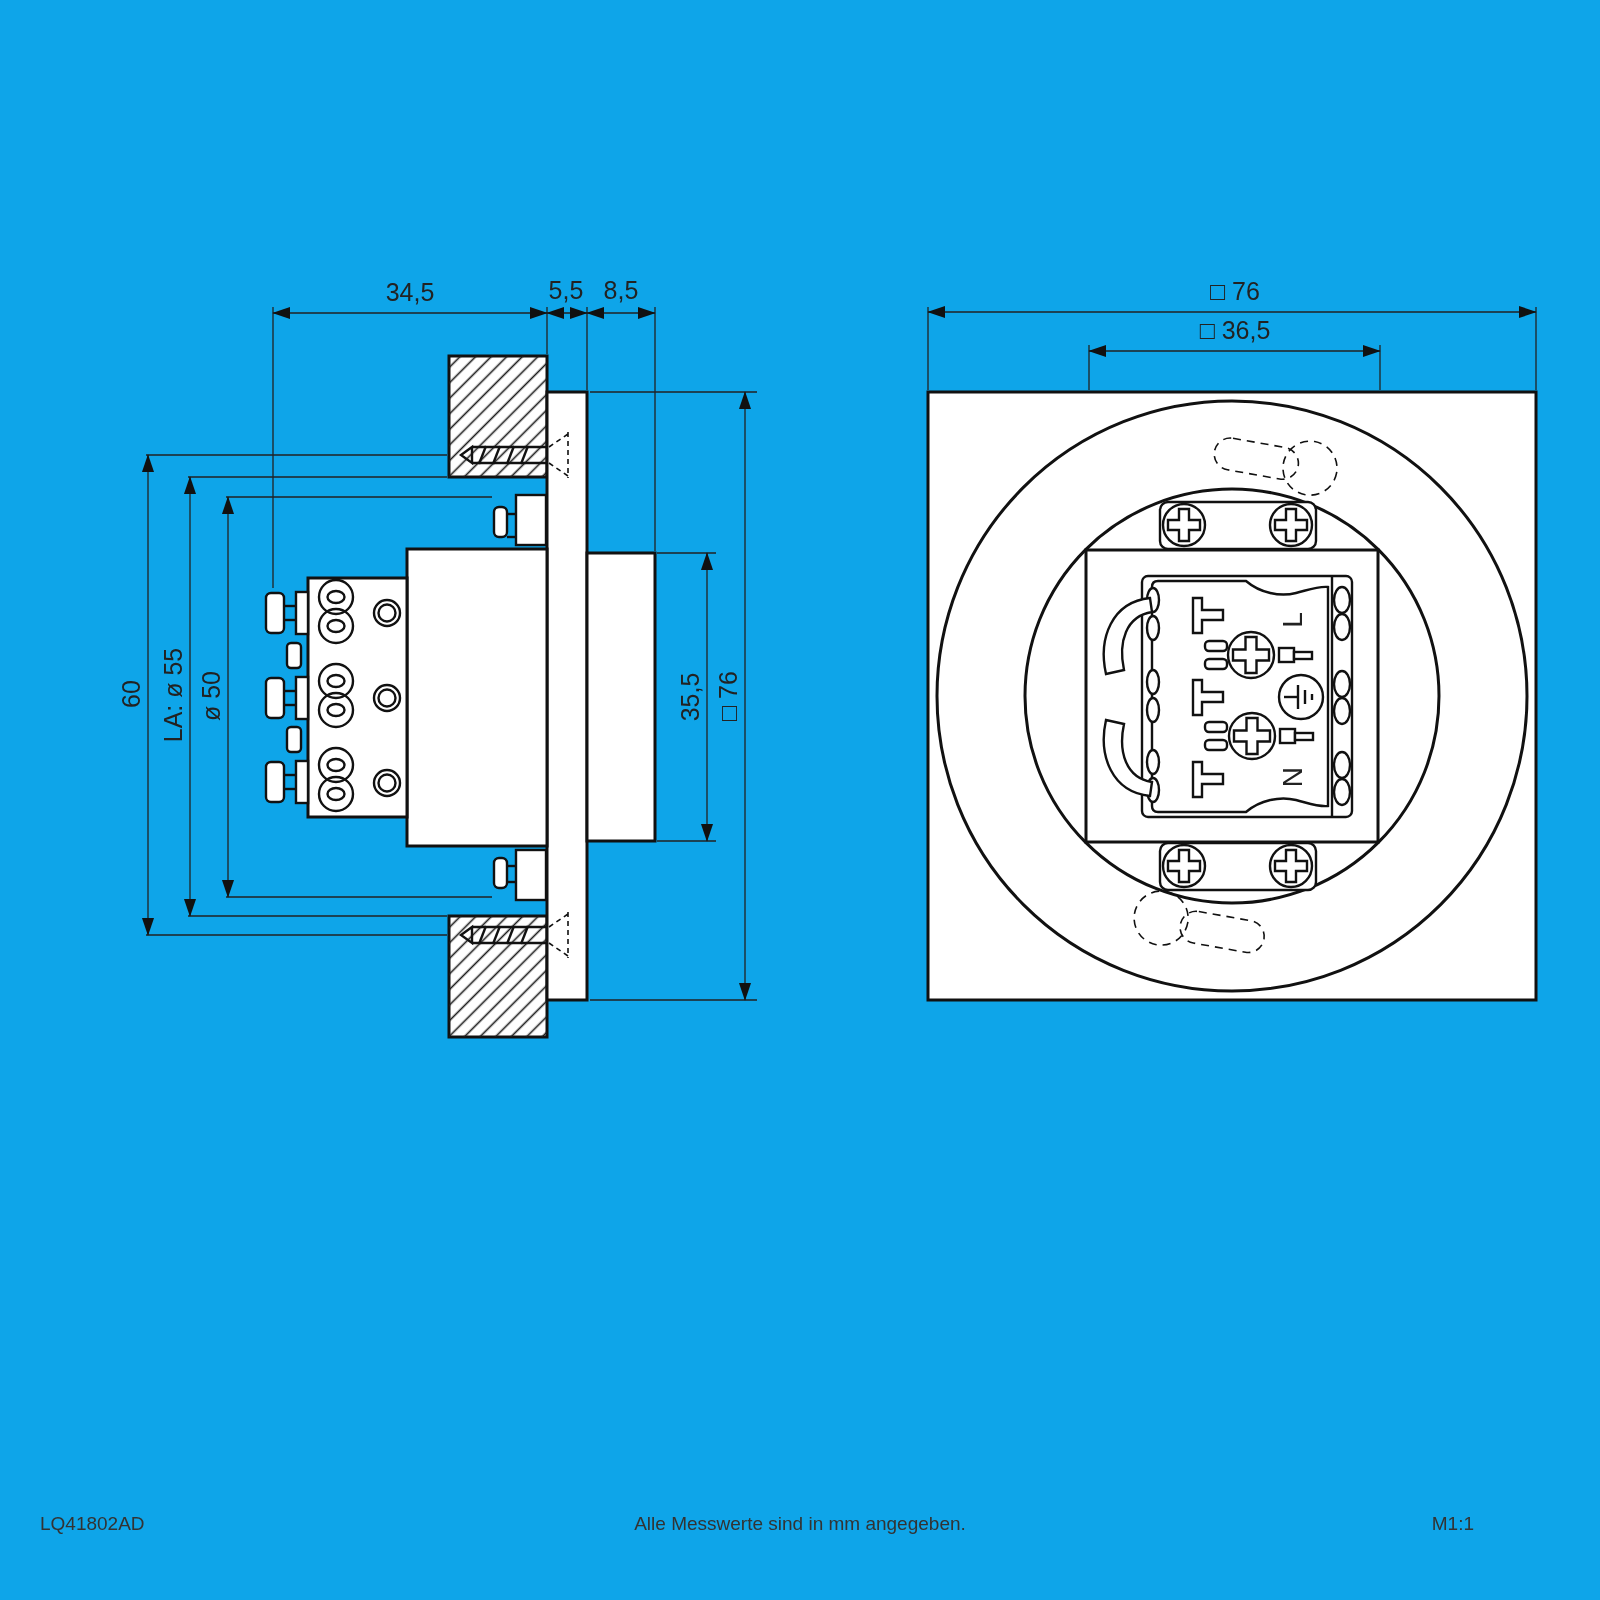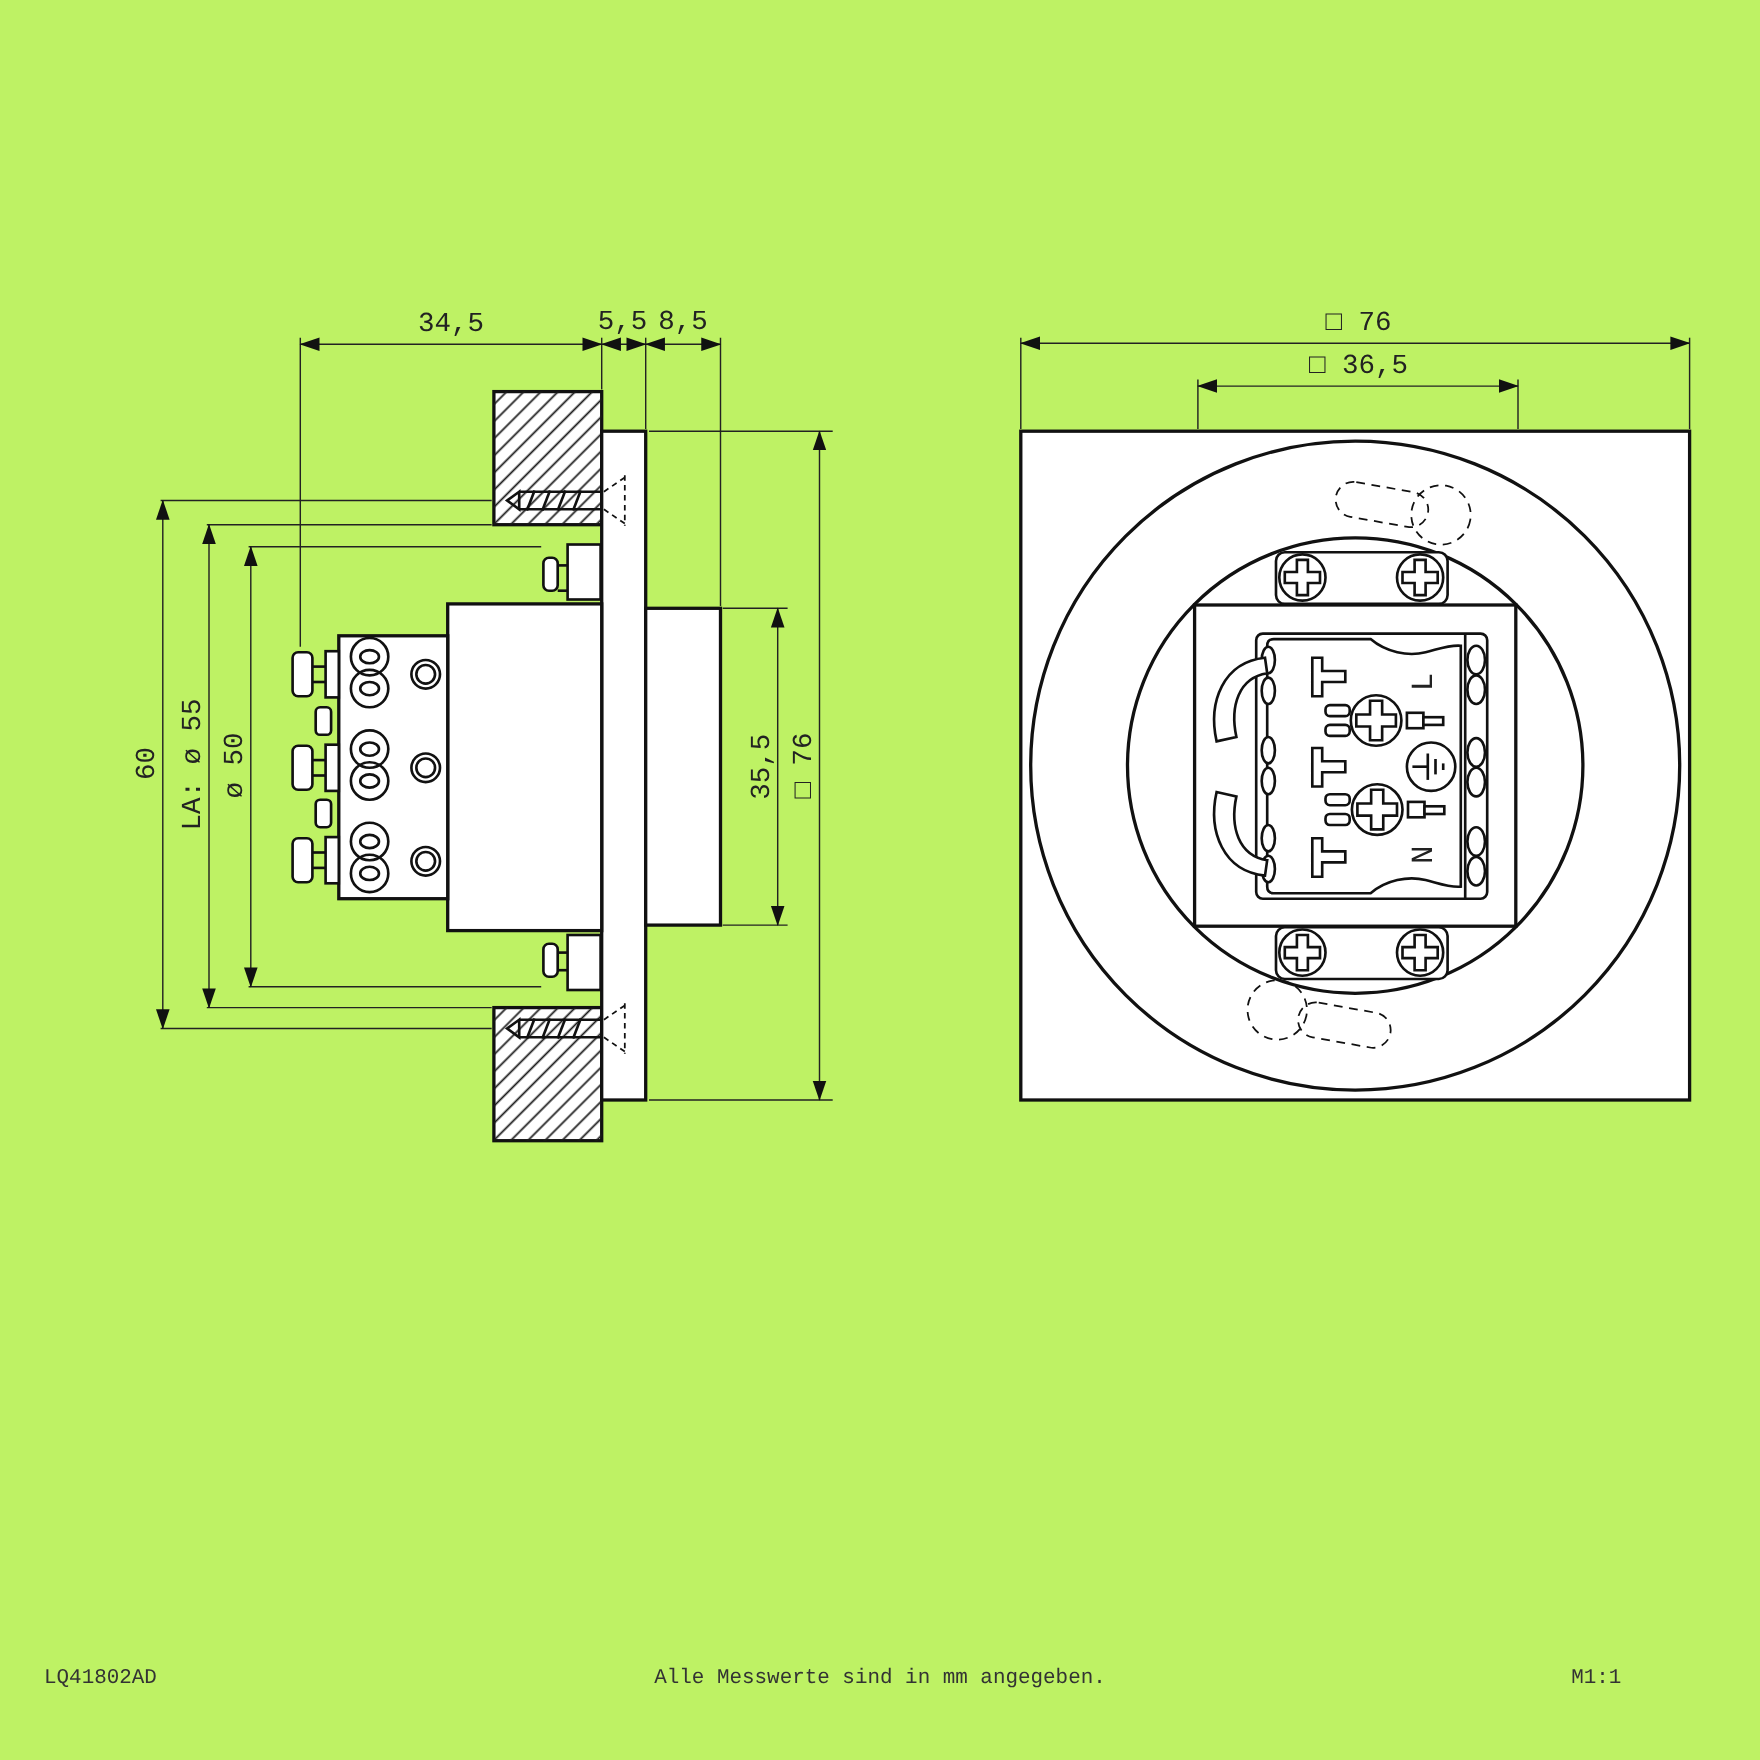--- a/index.html
+++ b/index.html
@@ -1,17 +1,17 @@
 <!DOCTYPE html>
 <html><head>
 <meta charset="utf-8">
 <style>
   html,body{margin:0;padding:0;background:#fff;}
-  .sheet{position:relative;width:1600px;height:1600px;background:#bef264;overflow:hidden;
-         font-family:Liberation Mono, monospace;}
+  .sheet{position:relative;width:1600px;height:1600px;background:#0ea5e9;overflow:hidden;
+         font-family:Liberation Sans, sans-serif;}
   svg{position:absolute;left:0;top:0;}
   text{fill:#222;}
   .dimtxt{font-size:25px;}
   .termtxt{font-size:28px;}
   .foottxt{font-size:19px;fill:#333;}
   .bold{stroke:#111;stroke-width:3;fill:#fff;}
   .boldnf{stroke:#111;stroke-width:3;fill:none;}
   .med{stroke:#111;stroke-width:2.4;fill:#fff;}
   .mednf{stroke:#111;stroke-width:2.4;fill:none;}
   .thin{stroke:#222;stroke-width:1.3;fill:none;}

